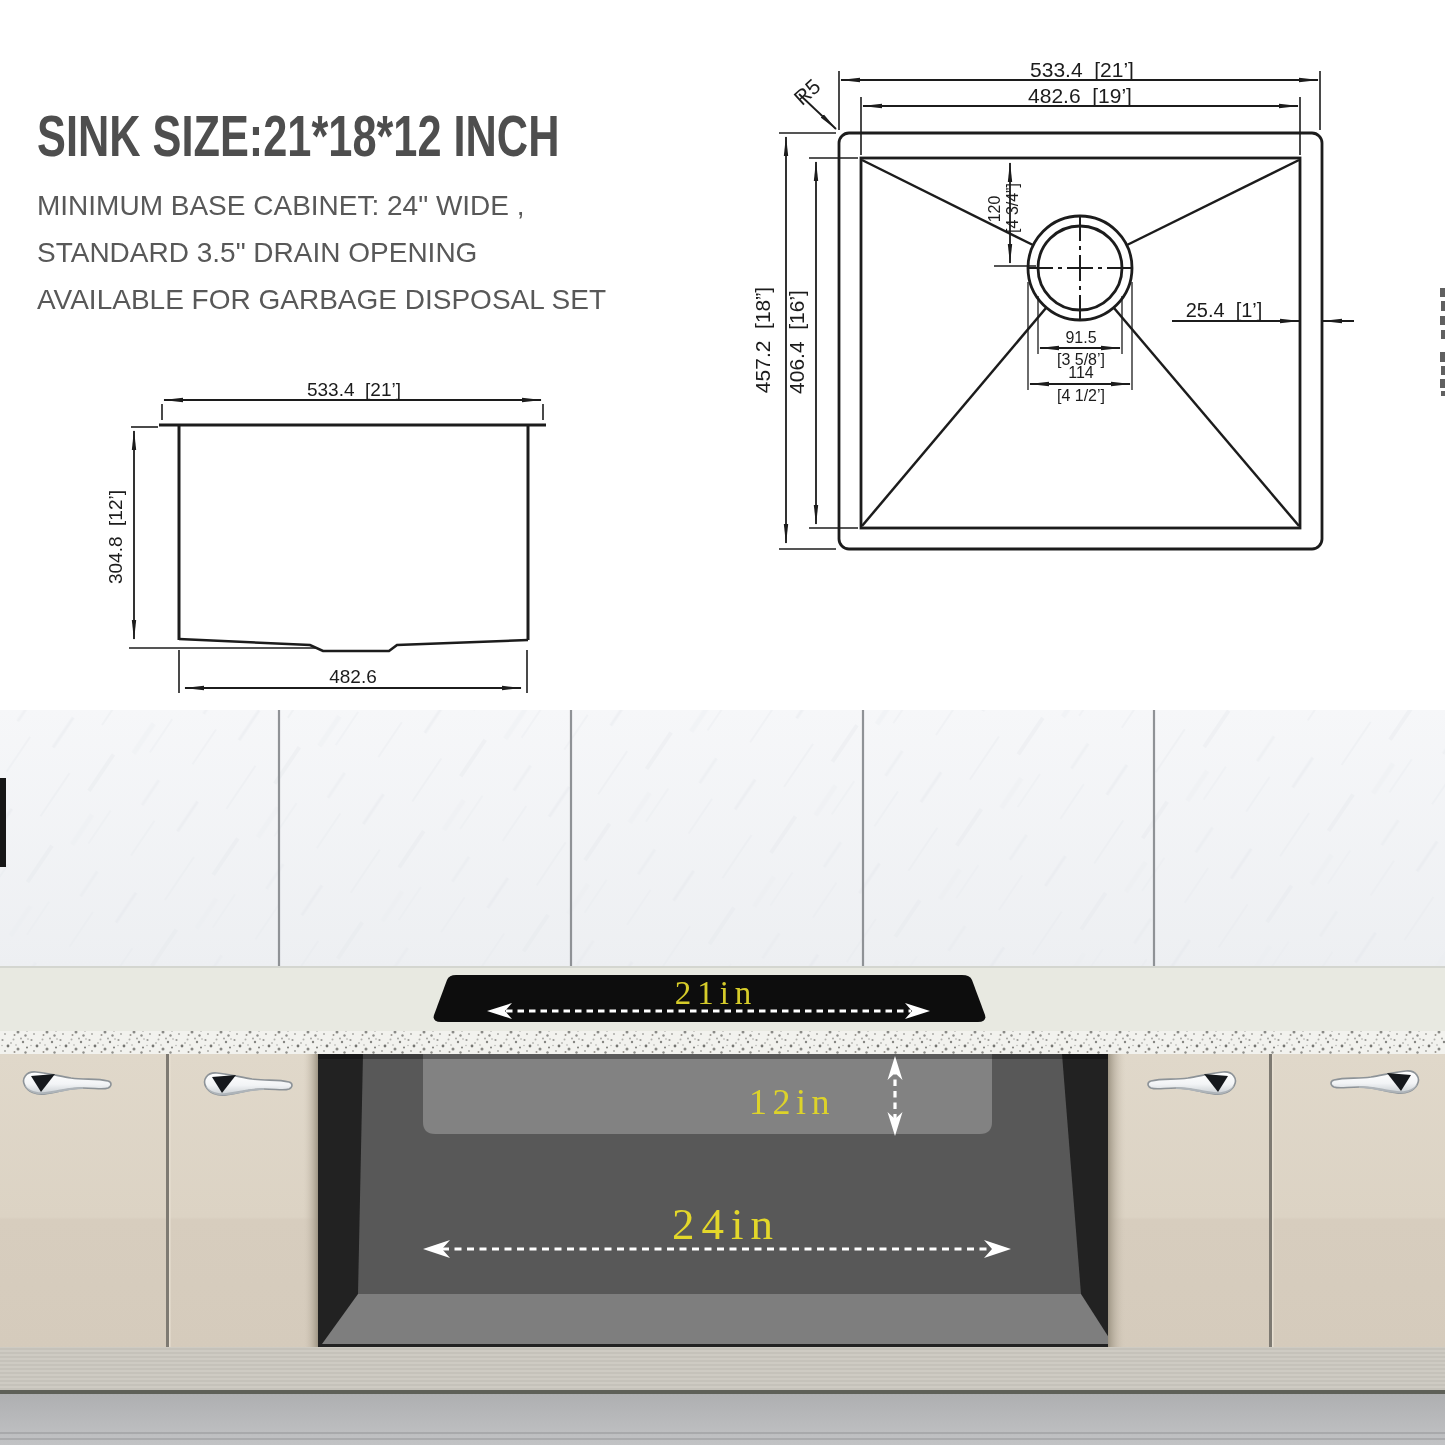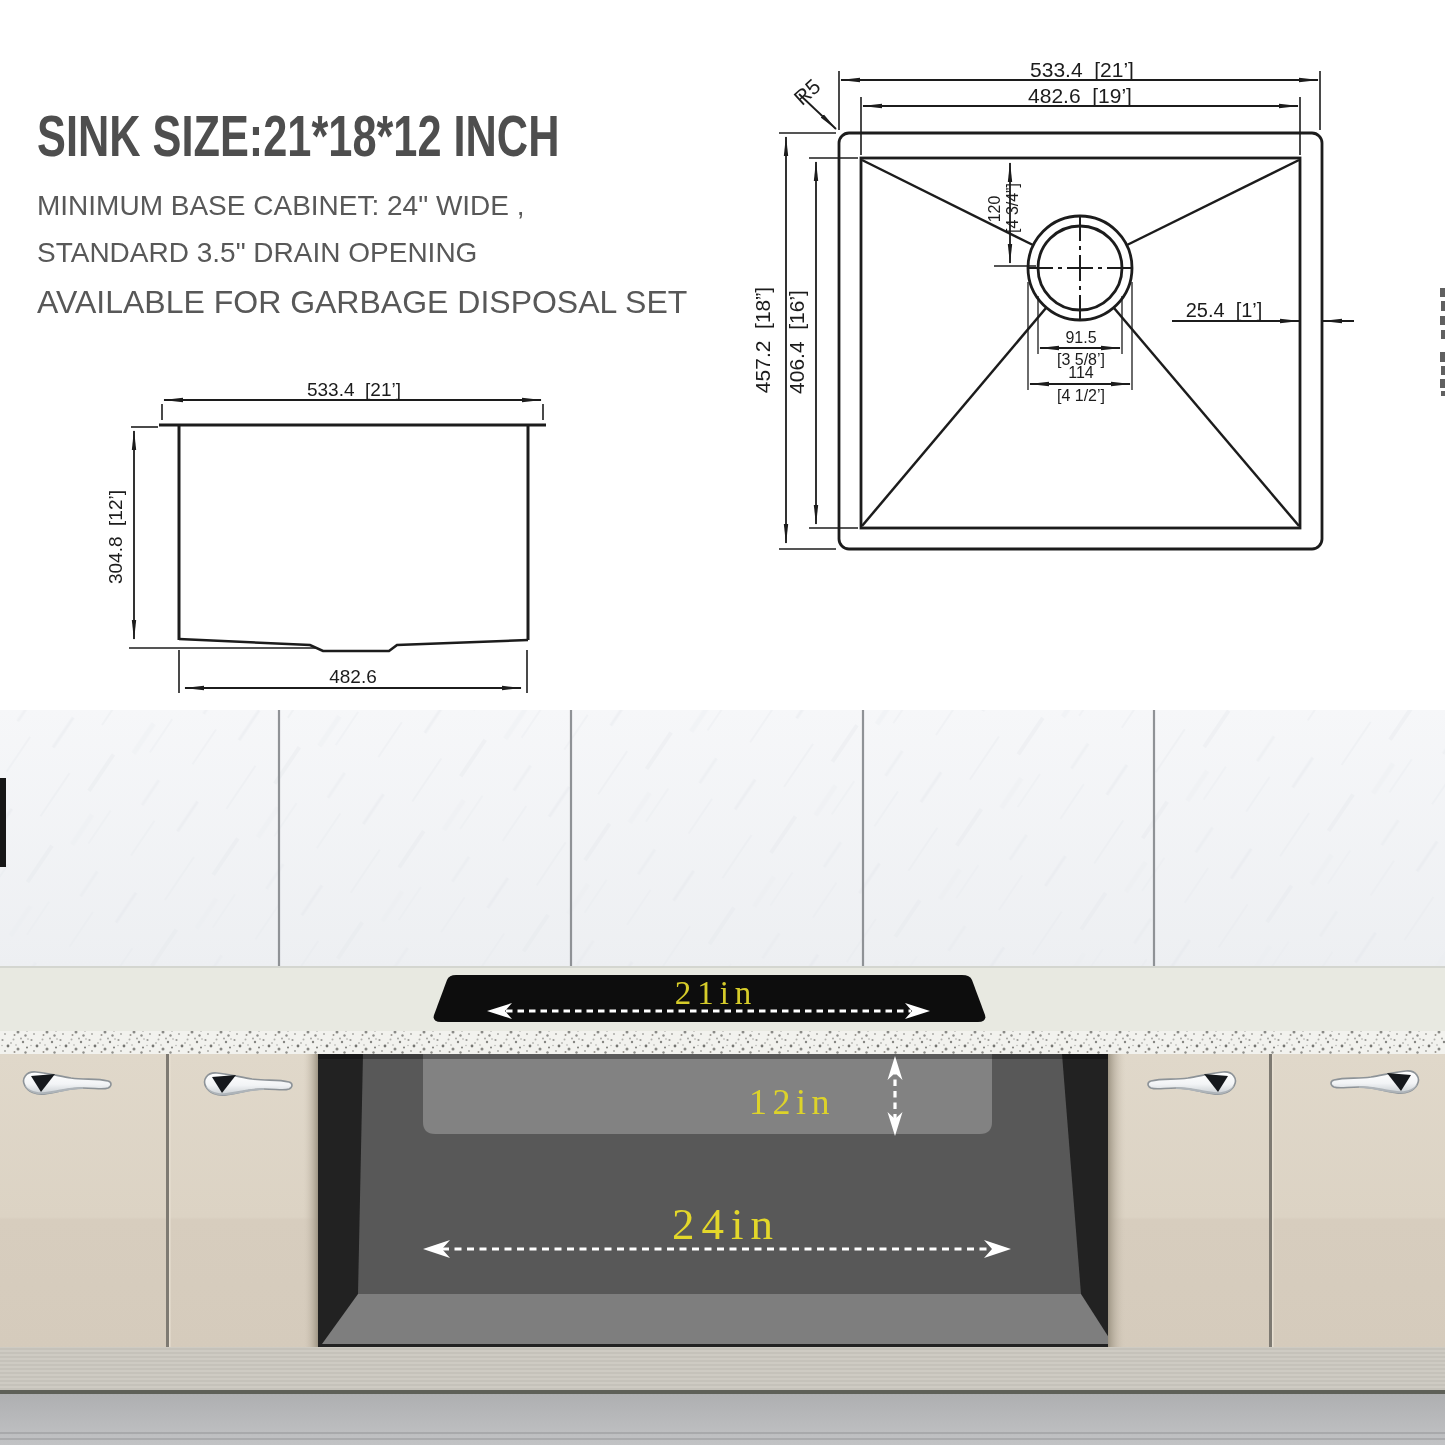--- a/index.html
+++ b/index.html
@@ -10,21 +10,21 @@
 </style>
 </head>
 <body>
 
 <div class="abs" style="left:37px;top:103px;font-weight:bold;font-size:57px;color:#4e4e4e;transform:scaleX(0.76);transform-origin:left top;white-space:nowrap;">SINK SIZE:21*18*12 INCH</div>
 
 <div class="abs" style="left:37px;top:190px;font-size:28px;color:#585858;white-space:nowrap;">MINIMUM BASE CABINET: 24" WIDE ,</div>
 
 <div class="abs" style="left:37px;top:237px;font-size:28px;color:#585858;white-space:nowrap;">STANDARD 3.5" DRAIN OPENING</div>
 
-<div class="abs" style="left:37px;top:284px;font-size:32px;color:#585858;white-space:nowrap;">AVAILABLE FOR GARBAGE DISPOSAL SET</div>
+<div class="abs" style="left:37px;top:284px;font-size:28px;color:#585858;white-space:nowrap;">AVAILABLE FOR GARBAGE DISPOSAL SET</div>
 
 <svg class="abs" style="left:0;top:0;" width="1445" height="710" viewBox="0 0 1445 710">
   <defs>
     <marker id="aR" viewBox="0 0 20 8" refX="19" refY="4" markerWidth="20" markerHeight="8" orient="auto" markerUnits="userSpaceOnUse">
         <path d="M0,1.8 L20,4 L0,6.2 Z" fill="#1c1c1c"></path>
       </marker>
     <marker id="aL" viewBox="0 0 20 8" refX="1" refY="4" markerWidth="20" markerHeight="8" orient="auto" markerUnits="userSpaceOnUse">
         <path d="M20,1.8 L0,4 L20,6.2 Z" fill="#1c1c1c"></path>
       </marker>
   </defs>

